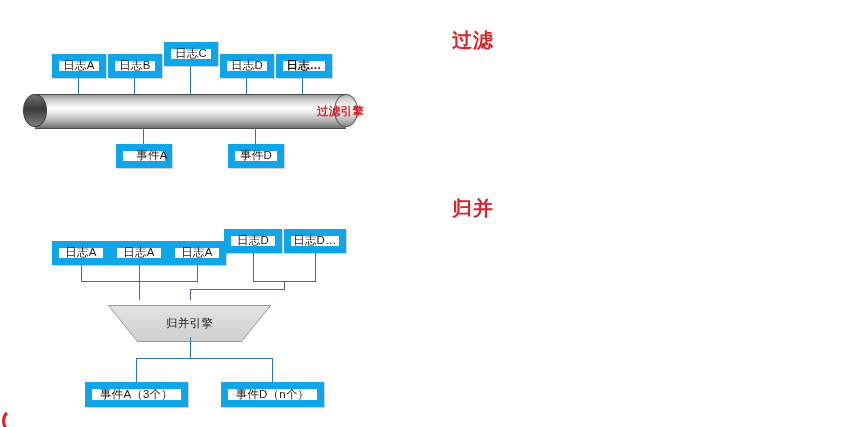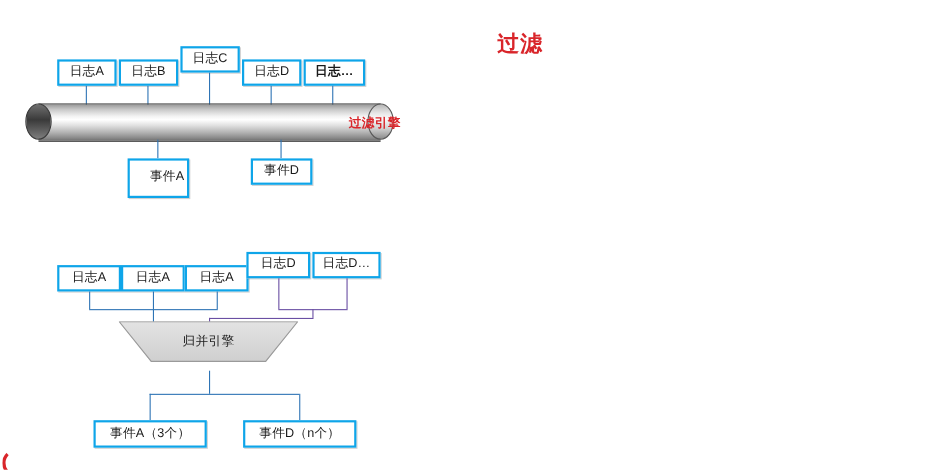--- a/index.html
+++ b/index.html
@@ -18,21 +18,21 @@
     position: absolute;
     left: 0; top: 0;
     width: 864px;
     height: 427px;
   }
 
   
   .lbox {
     position: absolute;
     box-sizing: border-box;
-    border: 2px solid #0ea5e9;
+    border: 7px solid #0ea5e9;
     background: #ffffff;
     color: #1a1a1a;
     font-size: 11.5px;
     line-height: 1;
     display: flex;
     align-items: center;
     justify-content: center;
     white-space: nowrap;
     letter-spacing: 0.2px;
   }
@@ -101,21 +101,21 @@
     font-weight: bold;
     white-space: nowrap;
     letter-spacing: 0.3px;
     margin-left: 21px;
   }
 
   
   .trapwrap {
     position: absolute;
     left: 108px;
-    top: 292px;
+    top: 305px;
     width: 163px;
     height: 37px;
   }
   .trap {
     position: absolute;
     left: 0; top: 0;
     width: 163px;
     height: 37px;
     background: linear-gradient(to bottom, #e3e3e3, #cfcfcf);
     clip-path: polygon(0% 0%, 100% 0%, 82% 100%, 18% 100%);
@@ -216,21 +216,21 @@
     <div class="pipe">
       <div class="pipe-body"></div>
       <div class="pipe-cap left"></div>
       <div class="pipe-cap right"></div>
     </div>
     <div class="pipe-label" style="left:296px; top:104px;">过滤引擎</div>
 
     <div class="vline" style="left:143px; top:127px; height:17px;"></div>
     <div class="vline" style="left:255px; top:127px; height:17px;"></div>
 
-    <div class="lbox shadowed" style="left:116px; top:144px; width:56px; height:36px;padding-left:16px;">事件A</div>
+    <div class="lbox shadowed" style="left:116px; top:144px; width:56px; height:24px;padding-left:16px;">事件A</div>
     <div class="lbox shadowed" style="left:228px; top:144px; width:56px; height:24px;">事件D</div>
   </div>
 
   <div>
 
     <div class="lbox shadowed" style="left:52px; top:241px; width:58px; height:24px;">日志A</div>
     <div class="lbox shadowed" style="left:110px; top:241px; width:58px; height:24px;">日志A</div>
     <div class="lbox shadowed" style="left:168px; top:241px; width:58px; height:24px;">日志A</div>
     <div class="lbox shadowed" style="left:224px; top:229px; width:58px; height:24px;">日志D</div>
     <div class="lbox shadowed" style="left:284px; top:229px; width:62px; height:24px;">日志D…</div>
@@ -270,17 +270,18 @@
     <div class="redmark-arc"></div>
   </div>
 
   <div class="rightcol">
 
     <div class="block-filter">
       <h2 class="sec-title">过滤</h2>
     </div>
 
     <div class="block-merge">
+      <h2 class="sec-title">归并</h2>
     </div>
 
   </div>
 
 </div>
 
 </body></html>

